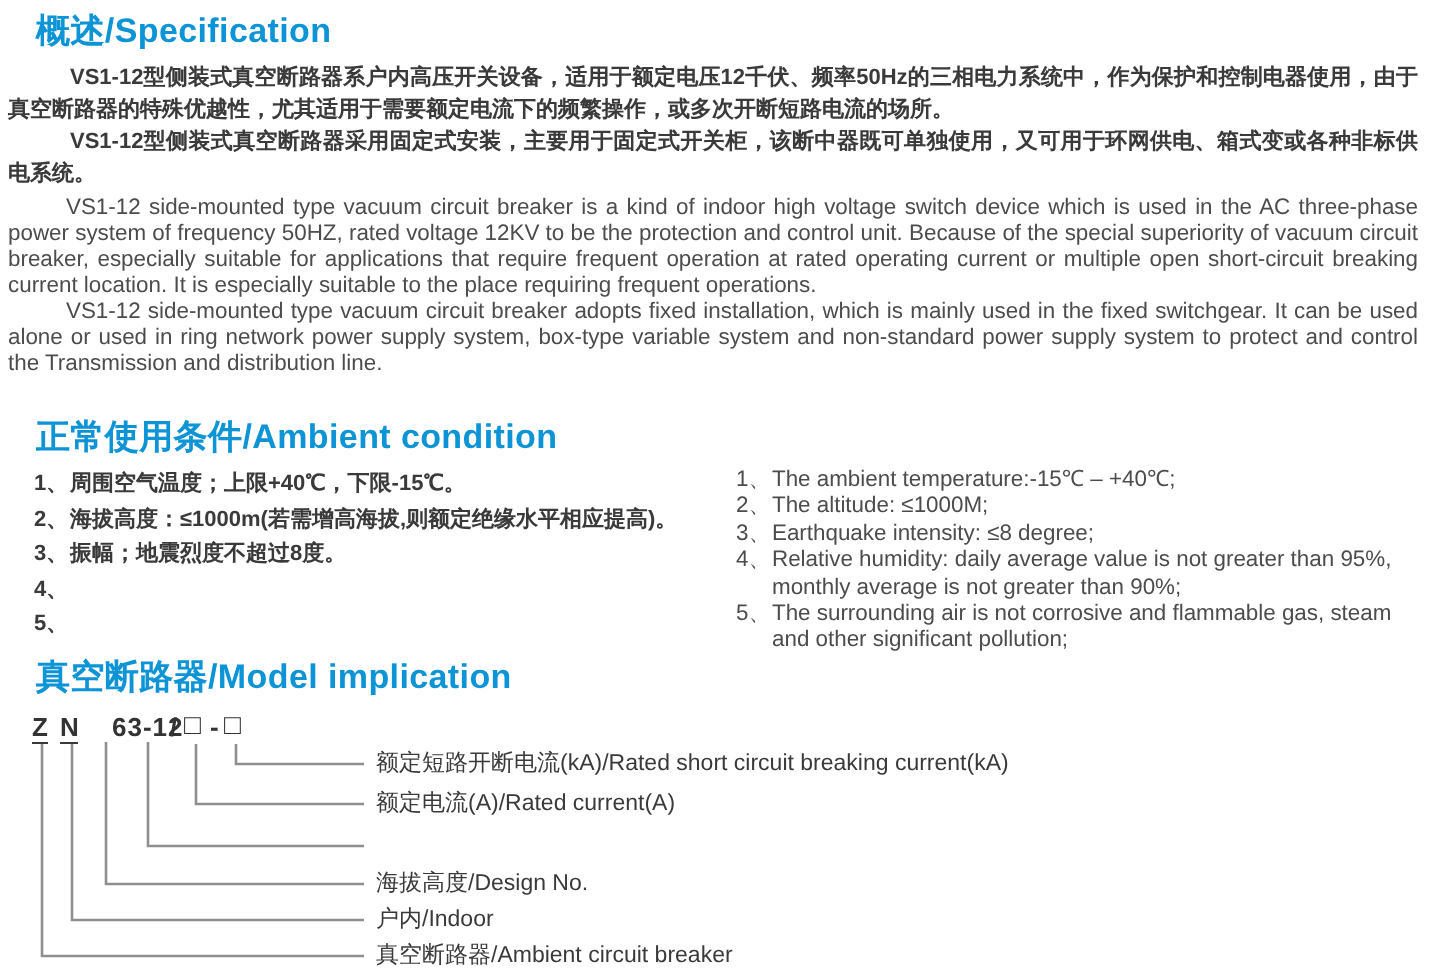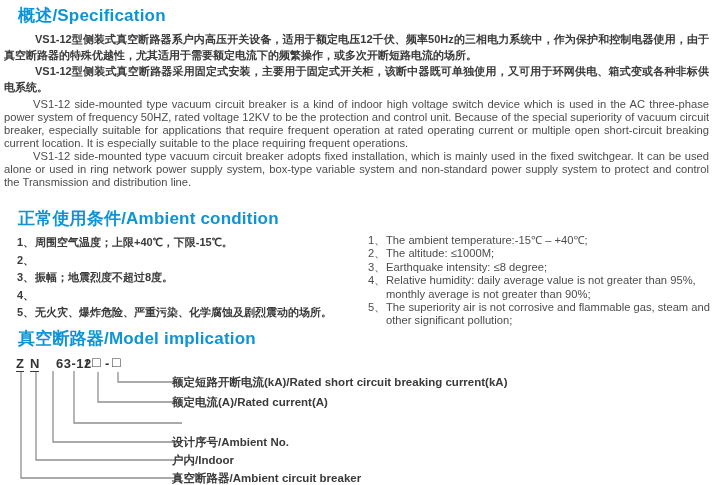--- a/index.html
+++ b/index.html
@@ -33,21 +33,21 @@
   .code-part.u{border-bottom:1.5px solid #3a3a3a;padding-bottom:1px;}
   .cp-0{left:16px;}
   .cp-1{left:30px;}
   .cp-2{left:56px;letter-spacing:.5px;}
   .cp-3{left:85px;}
   .cp-4{left:92px;font-size:14px;top:1px;}
   .cp-5{left:105px;}
   .cp-6{left:112px;font-size:14px;top:1px;}
   .connectors{position:absolute;left:0;top:0;}
   .dlabel{
-    position:absolute;left:172px;font-size:11.5px;line-height:14px;font-weight:700;
+    position:absolute;left:188px;font-size:11.5px;line-height:14px;font-weight:400;
     color:#3a3a3a;white-space:nowrap;
   }
   .dl-0{top:20px;}
   .dl-1{top:40px;}
   .dl-2{top:61px;}
   .dl-3{top:80px;}
   .dl-4{top:98px;}
   .dl-5{top:116px;}
 </style>
 </head>
@@ -63,31 +63,31 @@
 
   <h2 class="heading h-ambient">正常使用条件/Ambient condition</h2>
   <div class="cols">
     <div class="col-zh">
       <div class="item">
         <span class="num">1、</span>
         <span class="txt">周围空气温度；上限+40℃，下限-15℃。</span>
       </div>
       <div class="item">
         <span class="num">2、</span>
+        <span class="txt">海拔高度：≤1000m(若需增高海拔,则额定绝缘水平相应提高)。</span>
       </div>
       <div class="item">
         <span class="num">3、</span>
         <span class="txt">振幅；地震烈度不超过8度。</span>
       </div>
       <div class="item">
         <span class="num">4、</span>
       </div>
       <div class="item">
         <span class="num">5、</span>
-        <span class="txt">无火灾、爆炸危险、严重污染、化学腐蚀及剧烈震动的场所。</span>
       </div>
     </div>
     <div class="col-en">
       <div class="item">
         <span class="num">1、</span>
         <span class="txt">The ambient temperature:-15℃ – +40℃;</span>
       </div>
       <div class="item">
         <span class="num">2、</span>
         <span class="txt">The altitude: ≤1000M;</span>
@@ -95,21 +95,21 @@
       <div class="item">
         <span class="num">3、</span>
         <span class="txt">Earthquake intensity: ≤8 degree;</span>
       </div>
       <div class="item">
         <span class="num">4、</span>
         <span class="txt">Relative humidity: daily average value is not greater than 95%, monthly average is not greater than 90%;</span>
       </div>
       <div class="item">
         <span class="num">5、</span>
-        <span class="txt">The superiority air is not corrosive and flammable gas, steam and other significant pollution;</span>
+        <span class="txt">The surrounding air is not corrosive and flammable gas, steam and other significant pollution;</span>
       </div>
     </div>
   </div>
 
   <h2 class="heading h-model">真空断路器/Model implication</h2>
 
   <div class="diagram">
     <svg class="connectors" width="722" height="143" viewBox="0 0 722 143">
       <polyline points="118,17 118,27 182,27" fill="none" stroke="#8f8f8f" stroke-width="1.3"></polyline>
       <polyline points="98,17 98,47 182,47" fill="none" stroke="#8f8f8f" stroke-width="1.3"></polyline>
@@ -122,18 +122,18 @@
     <span class="code-part u cp-0">Z</span>
     <span class="code-part u cp-1">N</span>
     <span class="code-part cp-2">63-12</span>
     <span class="code-part cp-3">/</span>
     <span class="code-part cp-4">□</span>
     <span class="code-part cp-5">-</span>
     <span class="code-part cp-6">□</span>
 
     <div class="dlabel dl-0">额定短路开断电流(kA)/Rated short circuit breaking current(kA)</div>
     <div class="dlabel dl-1">额定电流(A)/Rated current(A)</div>
-    <div class="dlabel dl-3">设计序号/Ambient No.</div>
+    <div class="dlabel dl-3">海拔高度/Design No.</div>
     <div class="dlabel dl-4">户内/Indoor</div>
     <div class="dlabel dl-5">真空断路器/Ambient circuit breaker</div>
   </div>
 
 </div>
 
 </body></html>

